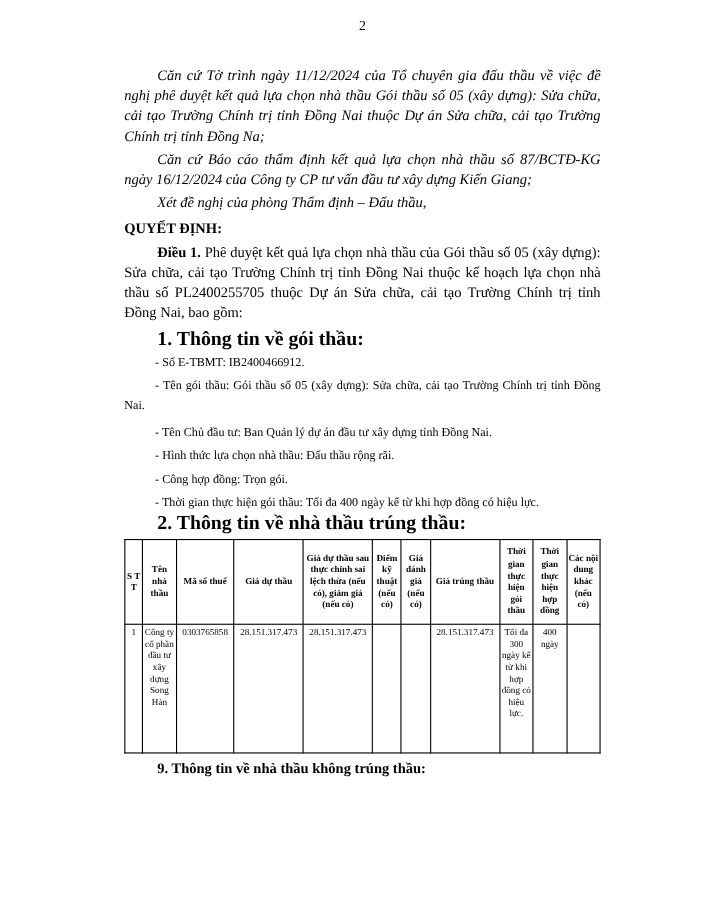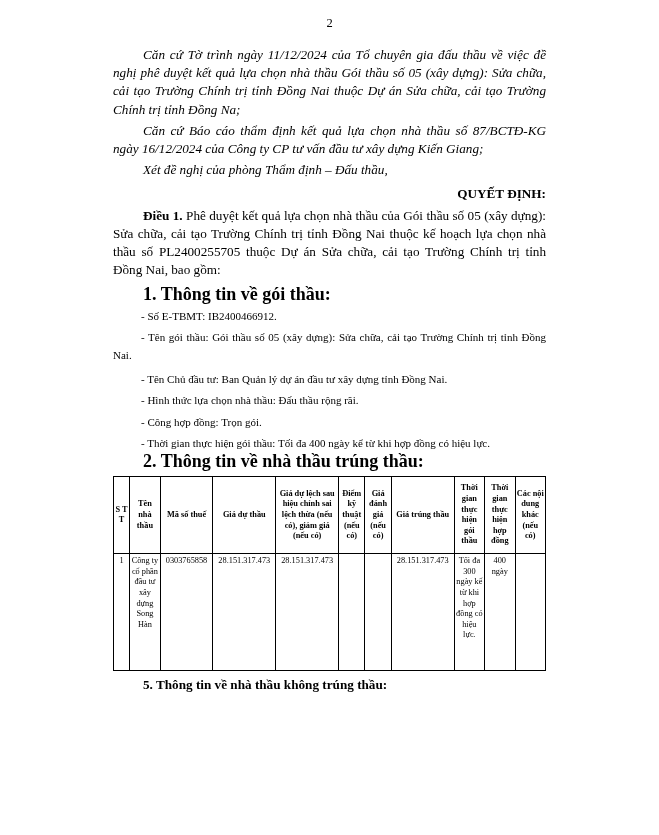--- a/index.html
+++ b/index.html
@@ -28,38 +28,38 @@
     left: 0;
     top: 16px;
     width: 659px;
     text-align: center;
     font-size: 12.5px;
     line-height: 14px;
   }
   .content {
     position: absolute;
     left: 113px;
-    top: 46px;
+    top: 60px;
     width: 433px;
   }
   p {
     margin: 0;
     font-size: 13.2px;
     line-height: 18.2px;
     text-align: justify;
     text-justify: inter-word;
   }
   .ital {
     font-style: italic;
   }
   .indent {
     text-indent: 30px;
   }
   .center-bold {
-    text-align: right;
+    text-align: left;
     font-weight: bold;
     text-indent: 0;
   }
   .bold {
     font-weight: bold;
   }
   .gap-sm { height: 3px; }
   .gap-md { height: 6px; }
 
   .sec-head {
@@ -179,21 +179,21 @@
         <col class="c-time1">
           <col class="c-time2">
           <col class="c-other">
       </colgroup>
       <thead>
         <tr>
           <th>S T T</th>
           <th>Tên nhà thầu</th>
           <th>Mã số thuế</th>
           <th>Giá dự thầu</th>
-          <th>Giá dự lệch sau hiệu chỉnh sai lệch thừa (nếu có), giảm giá (nếu có)</th>
+          <th>Giá dự thầu sau thực chỉnh sai lệch thừa (nếu có), giảm giá (nếu có)</th>
           <th>Điểm kỹ thuật (nếu có)</th>
           <th>Giá đánh giá (nếu có)</th>
           <th>Giá trúng thầu</th>
           <th>Thời gian thực hiện gói thầu</th>
           <th>Thời gian thực hiện hợp đồng</th>
           <th>Các nội dung khác (nếu có)</th>
         </tr>
       </thead>
       <tbody>
         <tr>
@@ -205,16 +205,16 @@
           <td></td>
           <td></td>
           <td class="price-cell">28.151.317.473</td>
           <td>Tối đa 300 ngày kể từ khi hợp đồng có hiệu lực.</td>
           <td>400 ngày</td>
           <td></td>
         </tr>
       </tbody>
     </table>
 
-    <p class="after-table">5. Thông tin về nhà thầu không trúng thầu:</p>
+    <p class="after-table">9. Thông tin về nhà thầu không trúng thầu:</p>
 
   </div>
 </div>
 
 </body></html>

